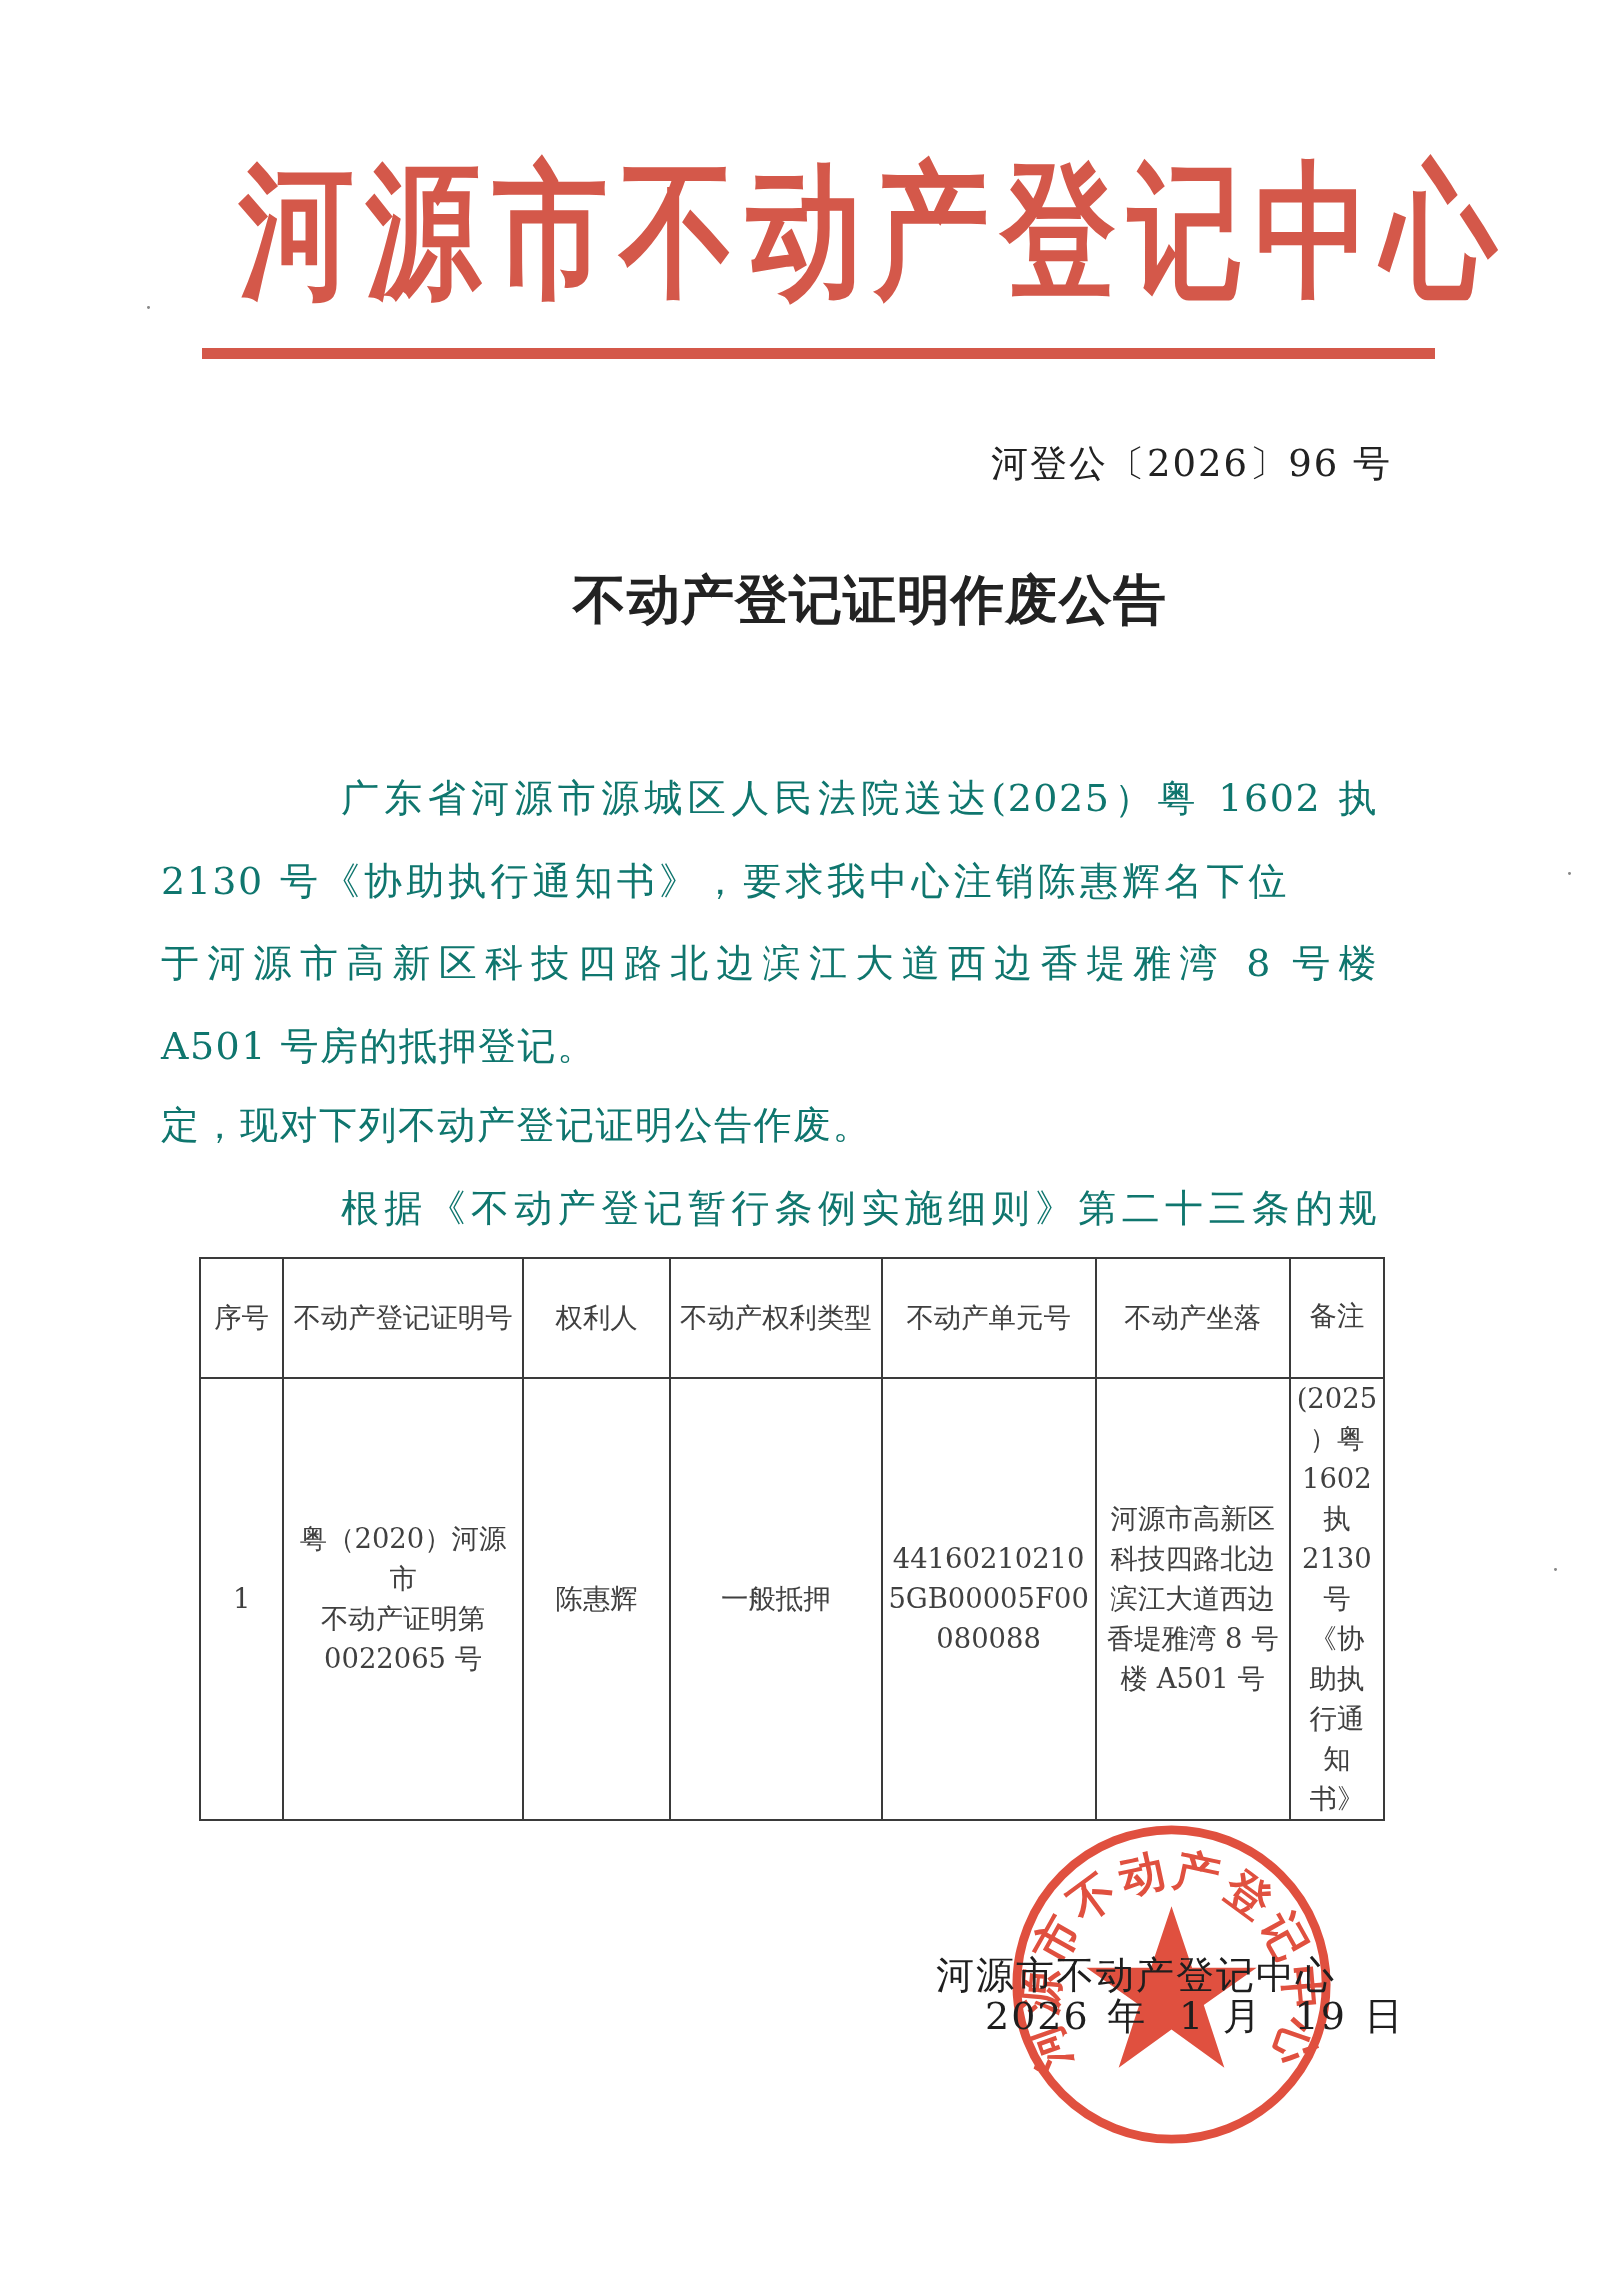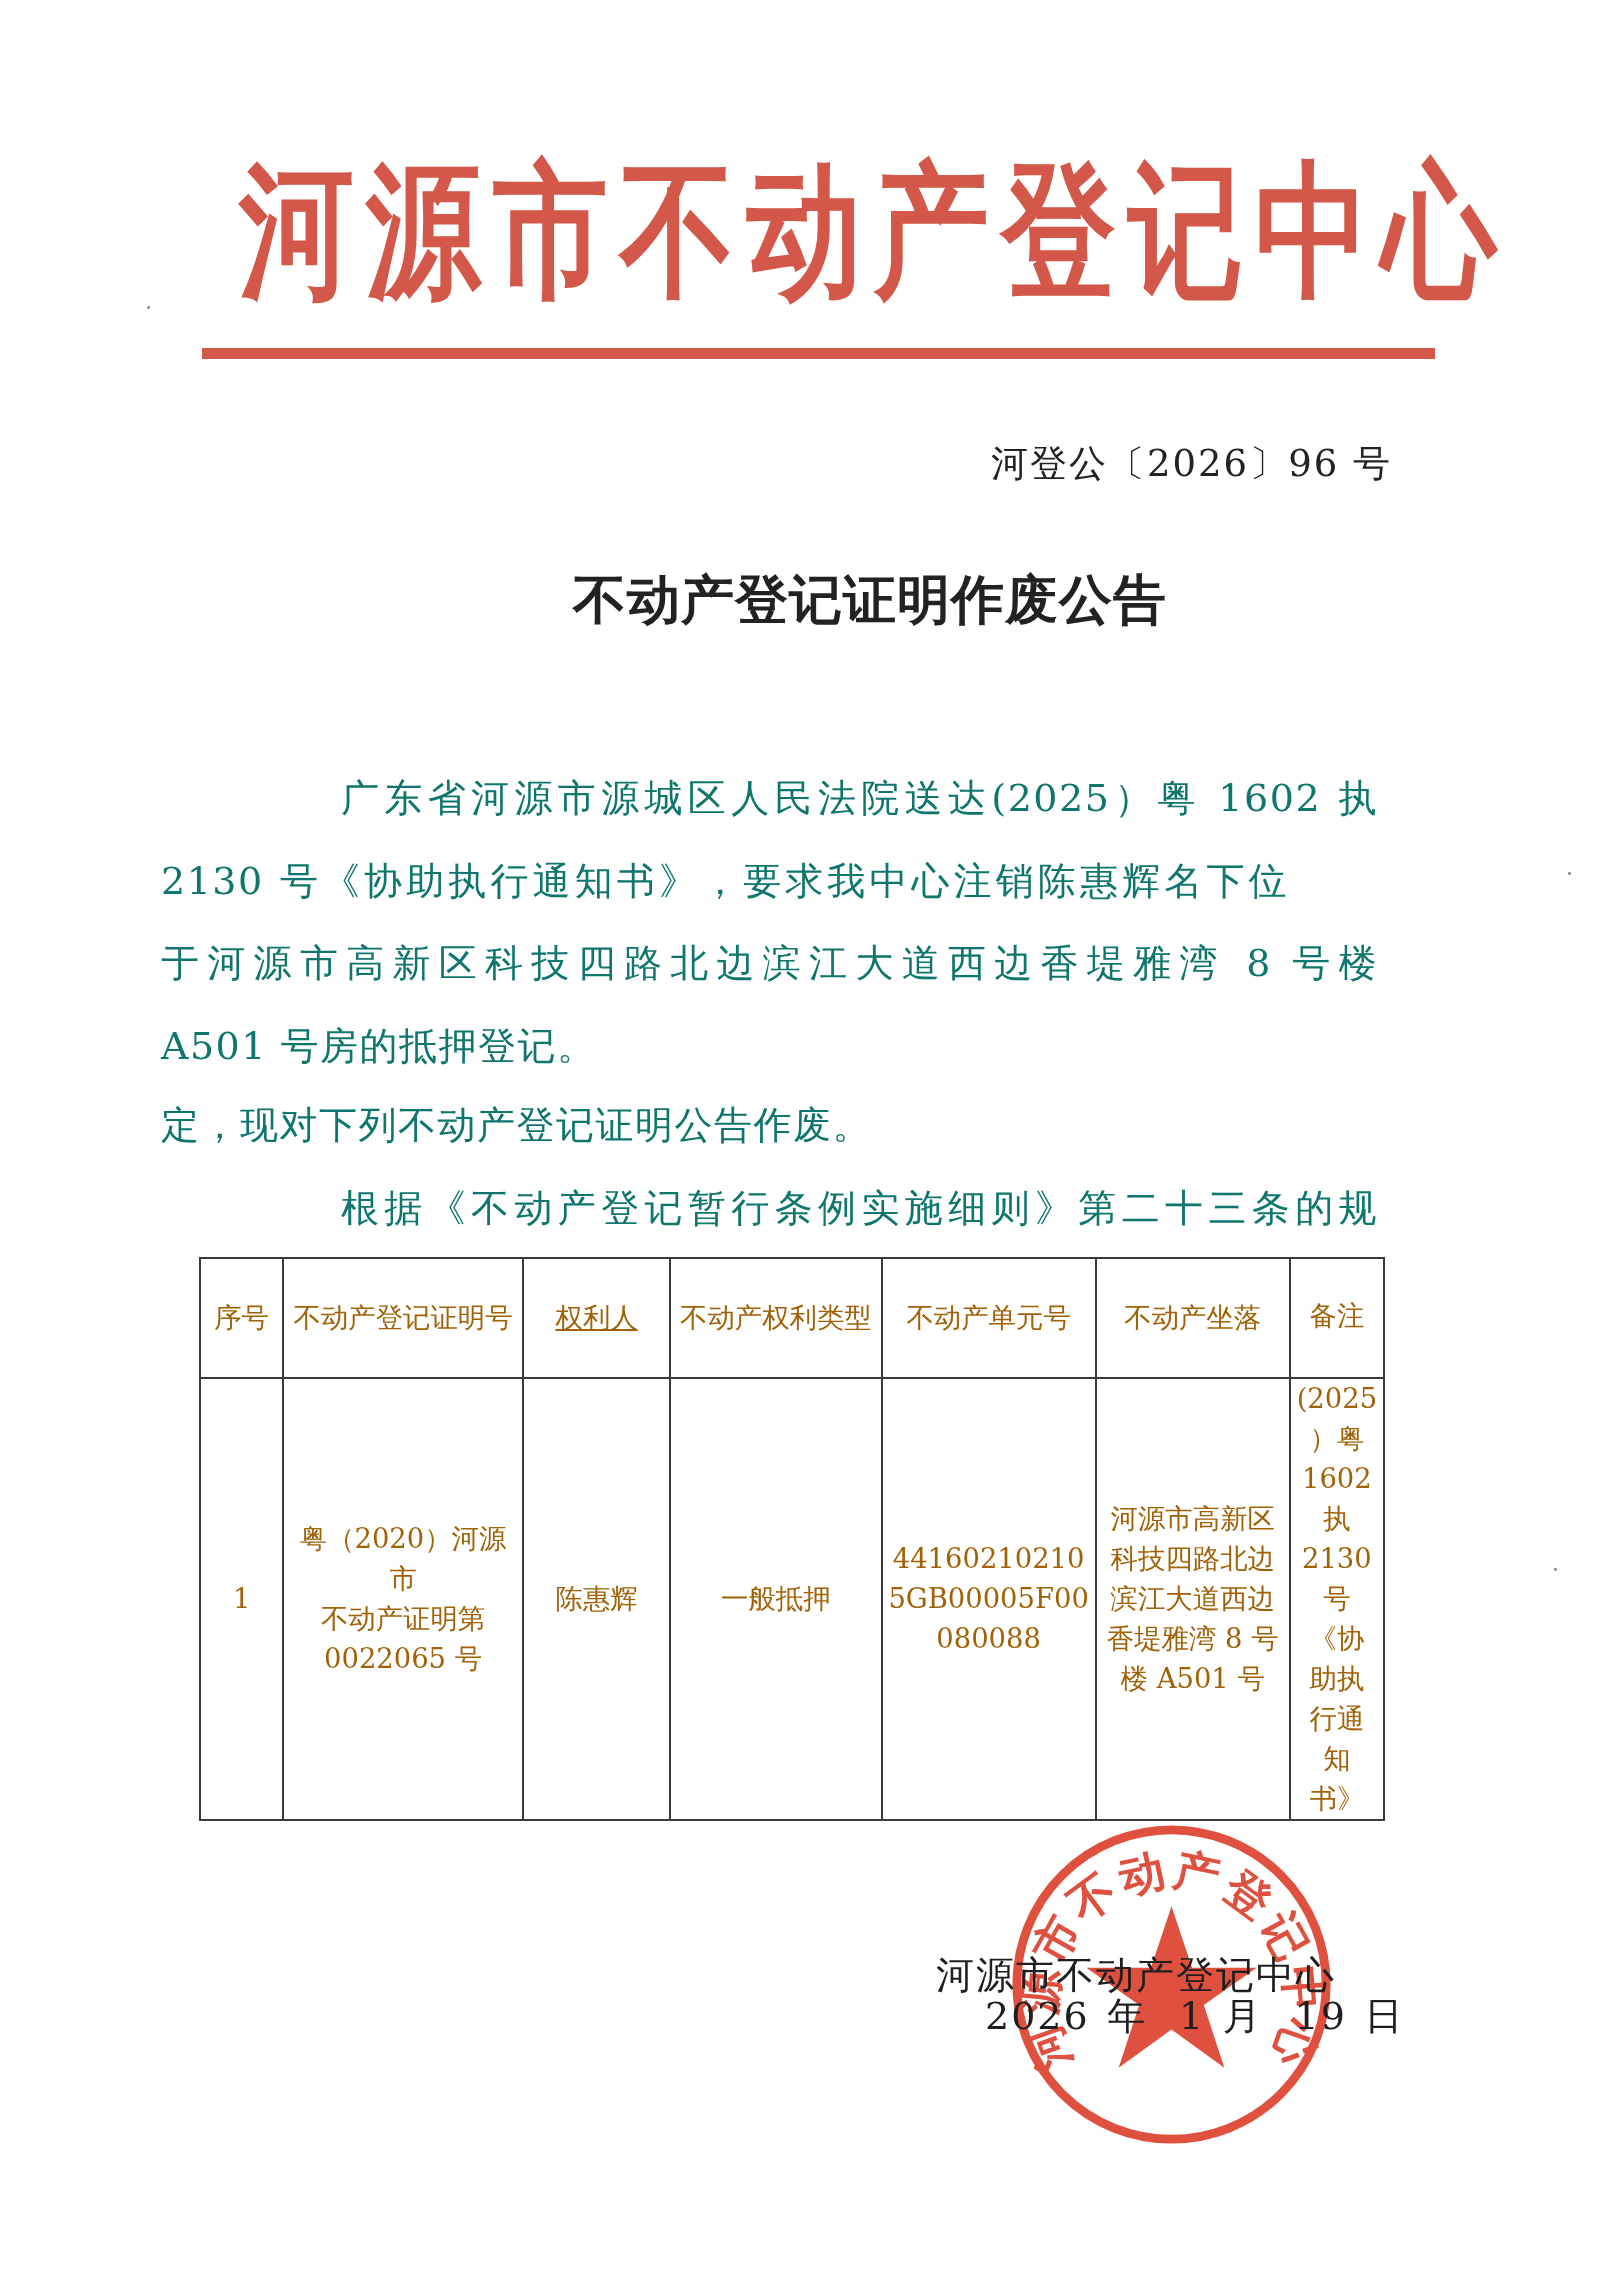--- a/index.html
+++ b/index.html
@@ -41,29 +41,29 @@
     .para .line.justify { text-align: justify; text-align-last: justify; }
     .p1 { top: 730px; }
     .p2 { top: 1057px; }
     .p1 .line, .p2 .line { margin-bottom: 25.5px; }
     .indent { padding-left: 90px; }
 
     
     table.records {
       position: absolute; left: 199px; top: 1257px;
       width: 1186px; border-collapse: collapse;
-      font-size: 27.4px; color: #a16207;
+      font-size: 27.4px; color: #404040;
     }
     table.records th, table.records td {
       border: 2px solid #3a3a3a; text-align: center; vertical-align: middle;
       font-weight: normal; padding: 0 5.9px; line-height: 40px;
     }
     table.records th { height: 118px; }
     table.records td { height: 339px; }
-    .col-1 { width: 74px; } .col-2 { width: 237px; } .col-3 { width: 145px; text-decoration: underline; }
+    .col-1 { width: 74px; } .col-2 { width: 237px; } .col-3 { width: 145px; }
     .col-4 { width: 216px; } .col-5 { width: 178px; } .col-6 { width: 192px; }
     .col-7 { width: 57px; font-family: Liberation Mono, monospace; }
     .multiline span { display: block; }
     .remark-cell span { display: block; line-height: 40px; }
 
     
     .signature {
       left: 936px; top: 1950px; font-size: 38px; color: #1e1e1e; letter-spacing: 2px;
     }
     .date {

